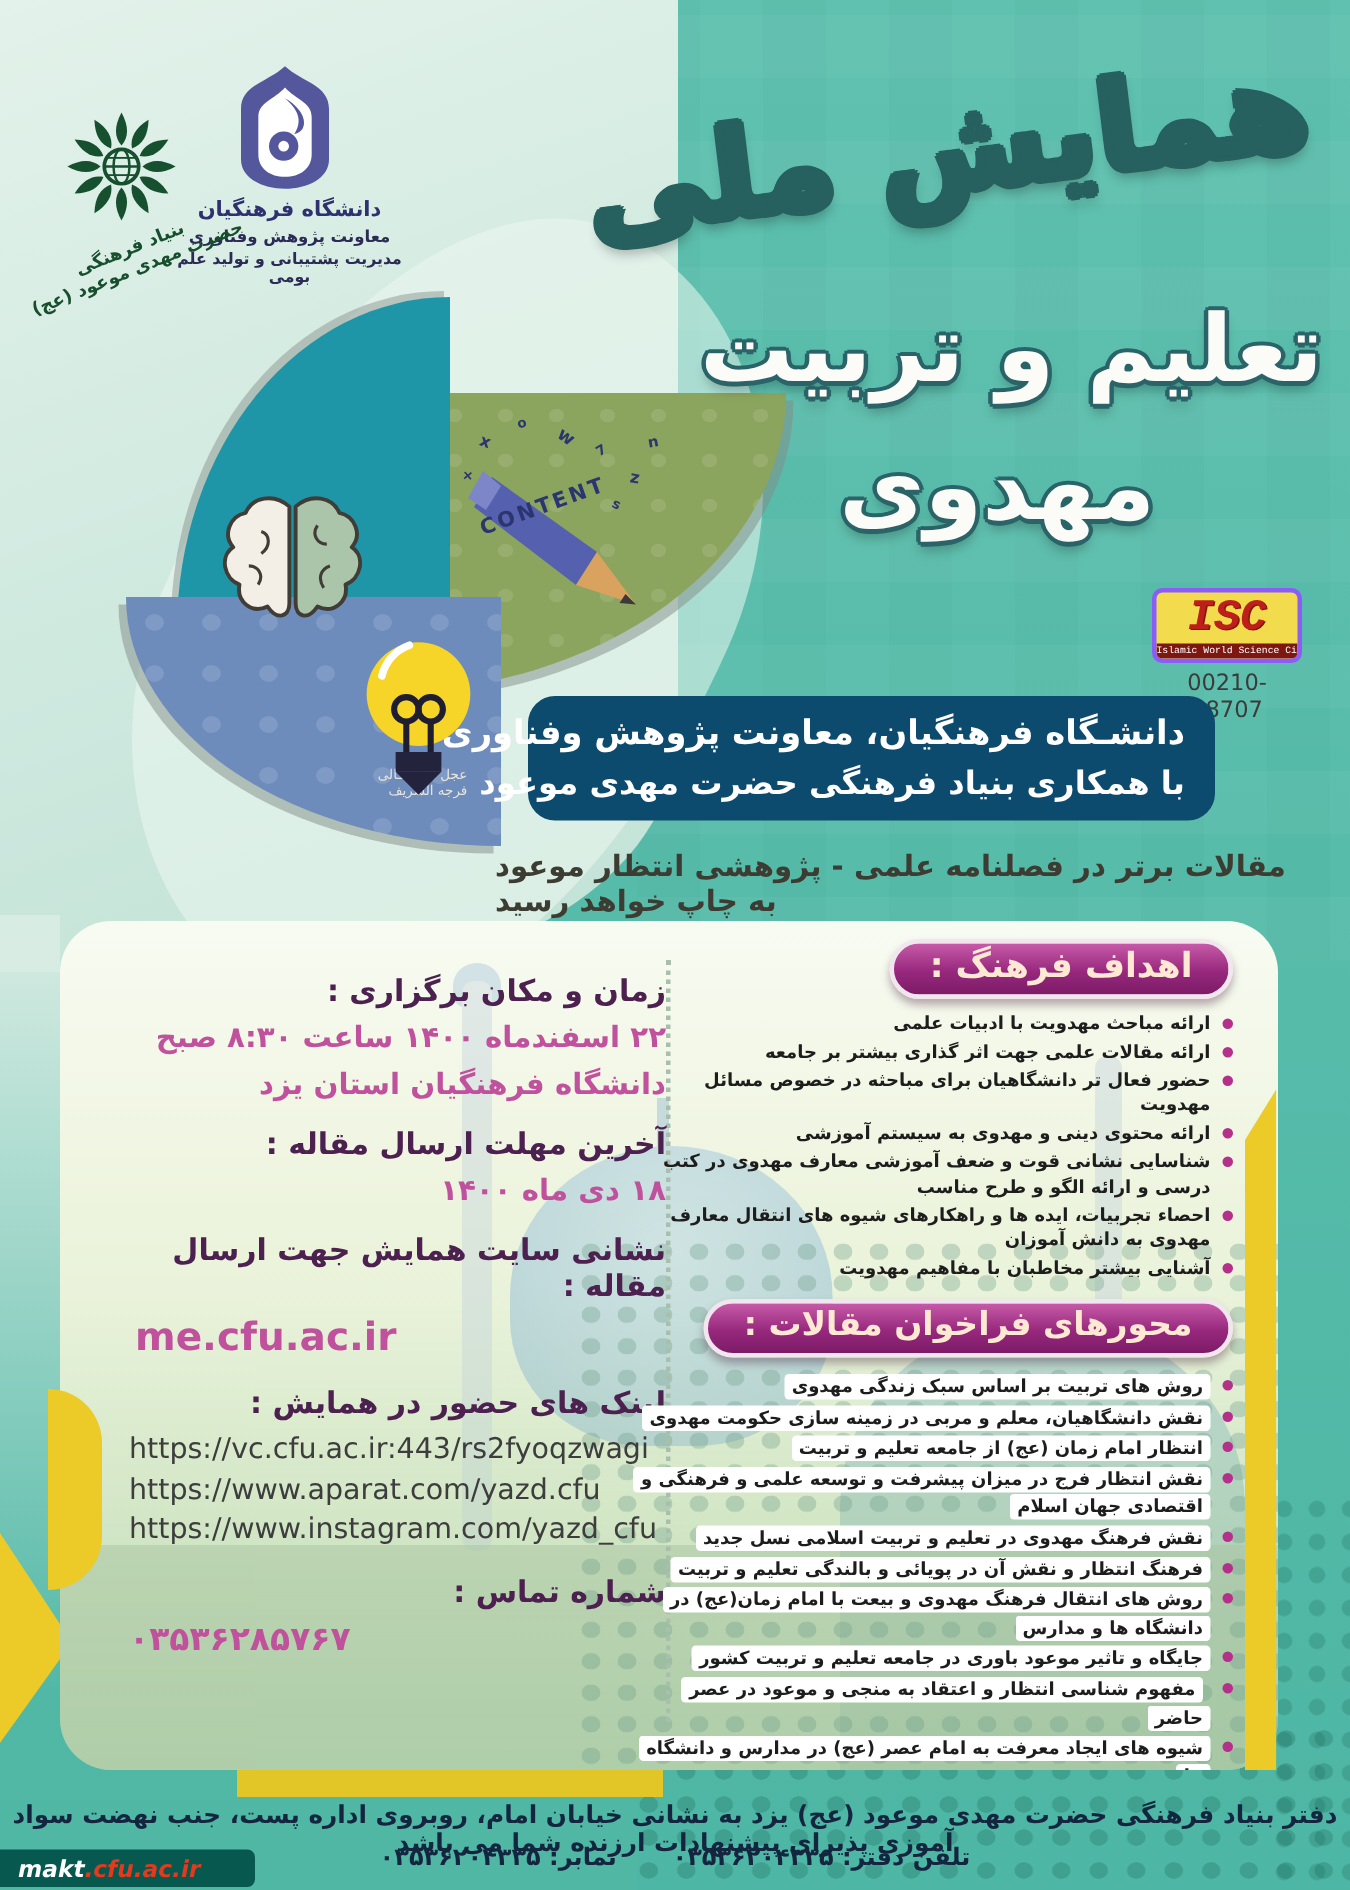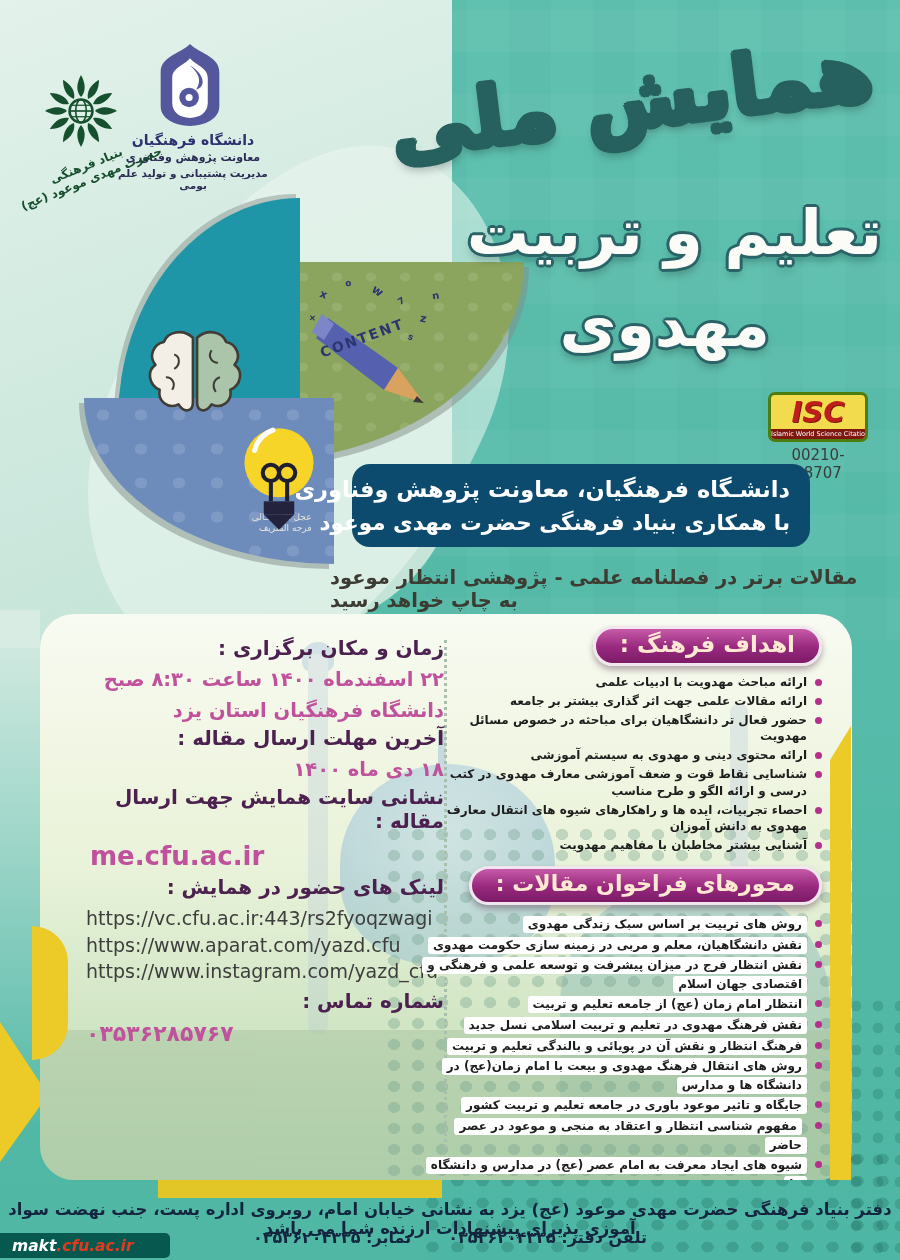--- a/index.html
+++ b/index.html
@@ -68,21 +68,21 @@
     background-image:radial-gradient(rgba(255,255,255,.12) 22%,transparent 24%);background-size:38px 34px;}
   .brain{position:absolute;left:143px;top:322px;z-index:5;}
   .bulb{position:absolute;left:238px;top:420px;z-index:5;}
   .pencil{position:absolute;left:300px;top:300px;z-index:5;}
   .scatter{position:absolute;z-index:5;color:#2b3570;font-weight:bold;}
   .content-word{position:absolute;left:318px;top:330px;z-index:5;color:#2b3570;font-weight:bold;
     font-size:14px;letter-spacing:2px;transform:rotate(-20deg);}
 
   
   .isc{position:absolute;left:768px;top:392px;width:100px;z-index:4;text-align:center;}
-  .isc-box{background:#f2dc4e;border:3px solid #4d7c0f;border-radius:7px;overflow:hidden;}
+  .isc-box{background:#f2dc4e;border:3px solid #8b5cf6;border-radius:7px;overflow:hidden;font-family:Liberation Mono, monospace;}
   .isc-label{font-size:29px;font-weight:bold;font-style:italic;color:#bf1f1a;line-height:34px;
     text-shadow:1px 1px 0 #7e1710;}
   .isc-strip{background:#7e1710;color:#fff;font-size:6.5px;line-height:10px;white-space:nowrap;overflow:hidden;}
   .isc-code{margin-top:4px;font-size:15px;color:#3b3b3b;}
 
   
   .orgbox{position:absolute;left:352px;top:464px;width:424px;z-index:4;background:#0c4a6e;
     border-radius:18px;direction:rtl;color:#fff;padding:12px 20px 12px 14px;}
   .orgbox .ol1{font-size:22.5px;font-weight:bold;white-space:nowrap;}
   .orgbox .ol2{font-size:21.5px;font-weight:bold;white-space:nowrap;margin-top:8px;display:flex;align-items:center;gap:8px;}
@@ -104,21 +104,21 @@
   .m-arch{position:absolute;left:520px;top:270px;width:270px;height:300px;
     background:linear-gradient(180deg,#7fb7c9,#6fa394);border-radius:120px 120px 0 0;}
   .m-base{position:absolute;left:0;bottom:0;width:100%;height:150px;background:rgba(98,132,96,.55);}
   .m-wash{position:absolute;inset:0;background:linear-gradient(180deg,transparent 45%,rgba(116,170,112,.55) 100%);}
   .panel-dots{position:absolute;right:0;top:210px;width:470px;height:356px;opacity:.35;z-index:1;
     background-image:radial-gradient(#6f9e8a 36%,transparent 38%);background-size:24px 21px;}
   .divider{position:absolute;left:404px;top:26px;height:508px;border-left:3px dotted #a9bfad;z-index:1;}
 
   
   .col-left{position:absolute;left:32px;top:18px;width:372px;direction:rtl;text-align:right;z-index:2;}
-  .lbl{font-size:20px;font-weight:bold;color:#4c2150;margin-top:4px;}
+  .lbl{font-size:20px;font-weight:bold;color:#4c2150;margin-top:16px;}
   .val{font-size:19.5px;font-weight:bold;color:#c0519c;margin-top:8px;letter-spacing:.5px;}
   .url{font-size:26px;font-weight:bold;color:#c0519c;margin-top:8px;direction:ltr;text-align:left;padding-left:18px;}
   .links{direction:ltr;text-align:left;padding-left:14px;margin-top:6px;}
   .links div{font-size:19px;color:#3d3d3d;line-height:1.4;}
   .phone{font-size:22px;font-weight:bold;color:#c0519c;margin-top:8px;direction:ltr;text-align:left;
     padding-left:14px;letter-spacing:3px;}
 
   
   .col-right{position:absolute;right:30px;top:12px;width:398px;direction:rtl;text-align:right;z-index:2;}
   .pill{display:inline-block;background:linear-gradient(180deg,#c75aa8 0%,#97287d 55%,#7c1b66 100%);
@@ -309,30 +309,30 @@
     <div class="phone">۰۳۵۳۶۲۸۵۷۶۷</div>
   </div>
 
   <div class="col-right">
     <span class="pill">اهداف فرهنگ :</span>
     <ul class="blist">
       <li>ارائه مباحث مهدویت با ادبیات علمی</li>
       <li>ارائه مقالات علمی جهت اثر گذاری بیشتر بر جامعه</li>
       <li>حضور فعال تر دانشگاهیان برای مباحثه در خصوص مسائل مهدویت</li>
       <li>ارائه محتوی دینی و مهدوی به سیستم آموزشی</li>
-      <li>شناسایی نقاط قوت و ضعف آموزشی معارف مهدوی در کتب درسی و ارائه الگو و طرح مناسب</li>
+      <li>شناسایی نشانی قوت و ضعف آموزشی معارف مهدوی در کتب درسی و ارائه الگو و طرح مناسب</li>
       <li>احصاء تجربیات، ایده ها و راهکارهای شیوه های انتقال معارف مهدوی به دانش آموزان</li>
       <li>آشنایی بیشتر مخاطبان با مفاهیم مهدویت</li>
     </ul>
     <span class="pill pill2">محورهای فراخوان مقالات :</span>
     <ul class="blist topics">
       <li><span class="chip">روش های تربیت بر اساس سبک زندگی مهدوی</span></li>
       <li><span class="chip">نقش دانشگاهیان، معلم و مربی در زمینه سازی حکومت مهدوی</span></li>
+      <li><span class="chip">انتظار امام زمان (عج) از جامعه تعلیم و تربیت</span></li>
       <li><span class="chip">نقش انتظار فرج در میزان پیشرفت و توسعه علمی و فرهنگی و اقتصادی جهان اسلام</span></li>
-      <li><span class="chip">انتظار امام زمان (عج) از جامعه تعلیم و تربیت</span></li>
       <li><span class="chip">نقش فرهنگ مهدوی در تعلیم و تربیت اسلامی نسل جدید</span></li>
       <li><span class="chip">فرهنگ انتظار و نقش آن در پویائی و بالندگی تعلیم و تربیت</span></li>
       <li><span class="chip">روش های انتقال فرهنگ مهدوی و بیعت با امام زمان(عج) در دانشگاه ها و مدارس</span></li>
       <li><span class="chip">جایگاه و تاثیر موعود باوری در جامعه تعلیم و تربیت کشور</span></li>
       <li><span class="chip">مفهوم شناسی انتظار و اعتقاد به منجی و موعود در عصر حاضر</span></li>
       <li><span class="chip">شیوه های ایجاد معرفت به امام عصر (عج) در مدارس و دانشگاه ها</span></li>
 
     </ul>
   </div>
 </div>

